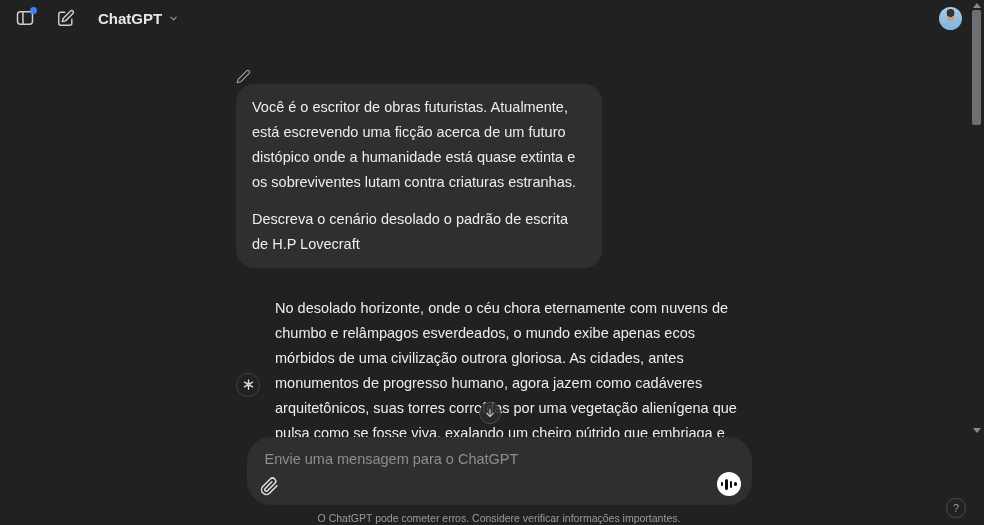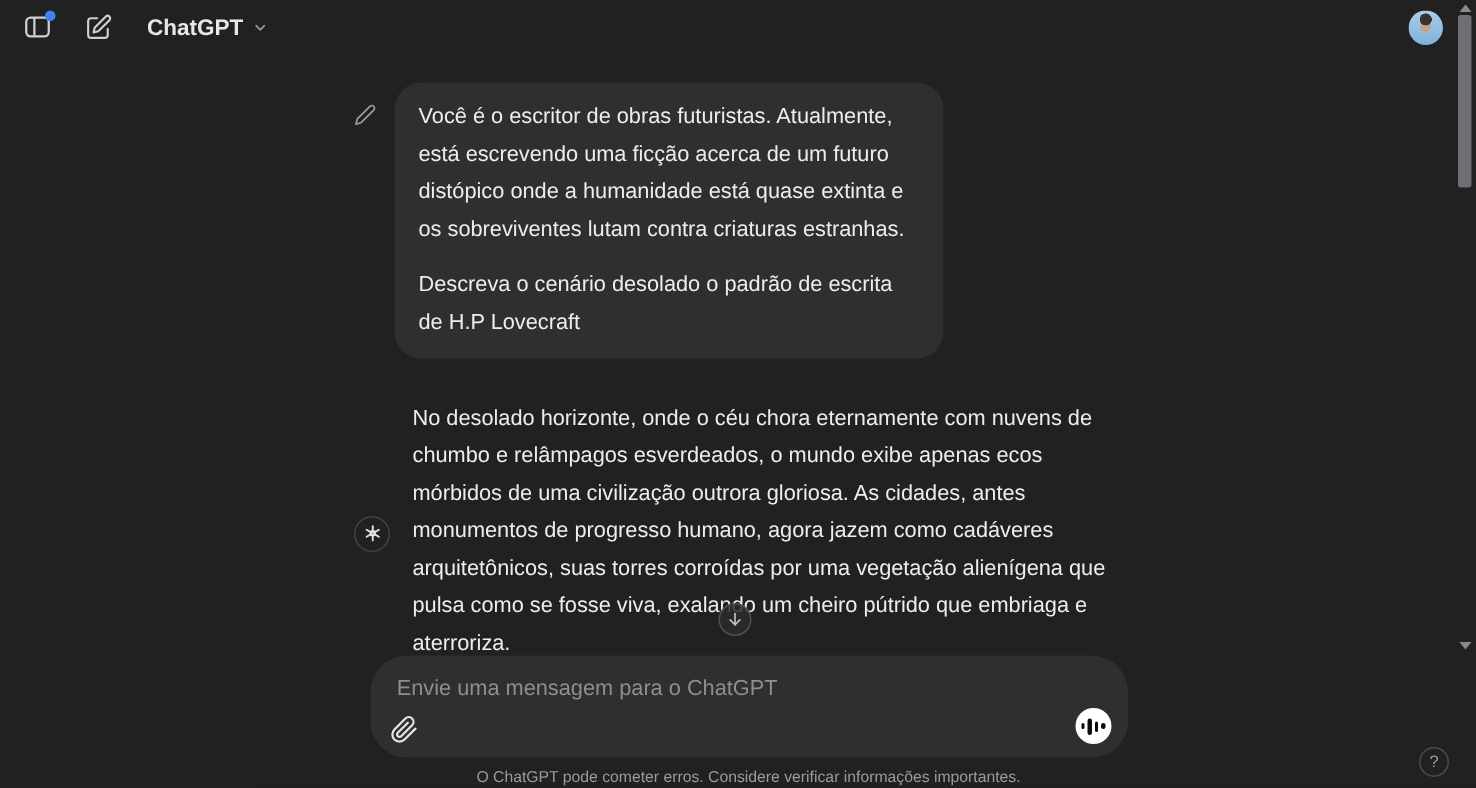--- a/index.html
+++ b/index.html
@@ -42,21 +42,21 @@
     background:
       radial-gradient(circle at 50% 26%, #3a332c 0 19%, rgba(0,0,0,0) 20%),
       radial-gradient(circle at 50% 46%, #c9a083 0 21%, rgba(0,0,0,0) 22%),
       linear-gradient(#a9cde9, #7fb2d8);
   }
   
   .chat-area {
     position:absolute; top:36px; left:0; right:14px; height:401px; overflow:hidden;
   }
   .column { width:512px; margin:0 auto; transform:translateX(7px); }
-  .user-row { display:flex; justify-content:flex-start; margin-top:19px; }
+  .user-row { display:flex; justify-content:flex-end; margin-top:19px;flex-direction:column; }
   .edit-btn {
     background:none; border:none; cursor:pointer; height:16px;
     margin-top:13px; margin-right:12px; opacity:.85;
   }
   .user-bubble {
     background:var(--surface-bg,#2f2f2f); border-radius:18px;
     padding:11px 16px; max-width:366px;
     font-size:14.5px; line-height:25px; color:#ededed;
   }
   .user-bubble p + p { margin-top:12px; }

